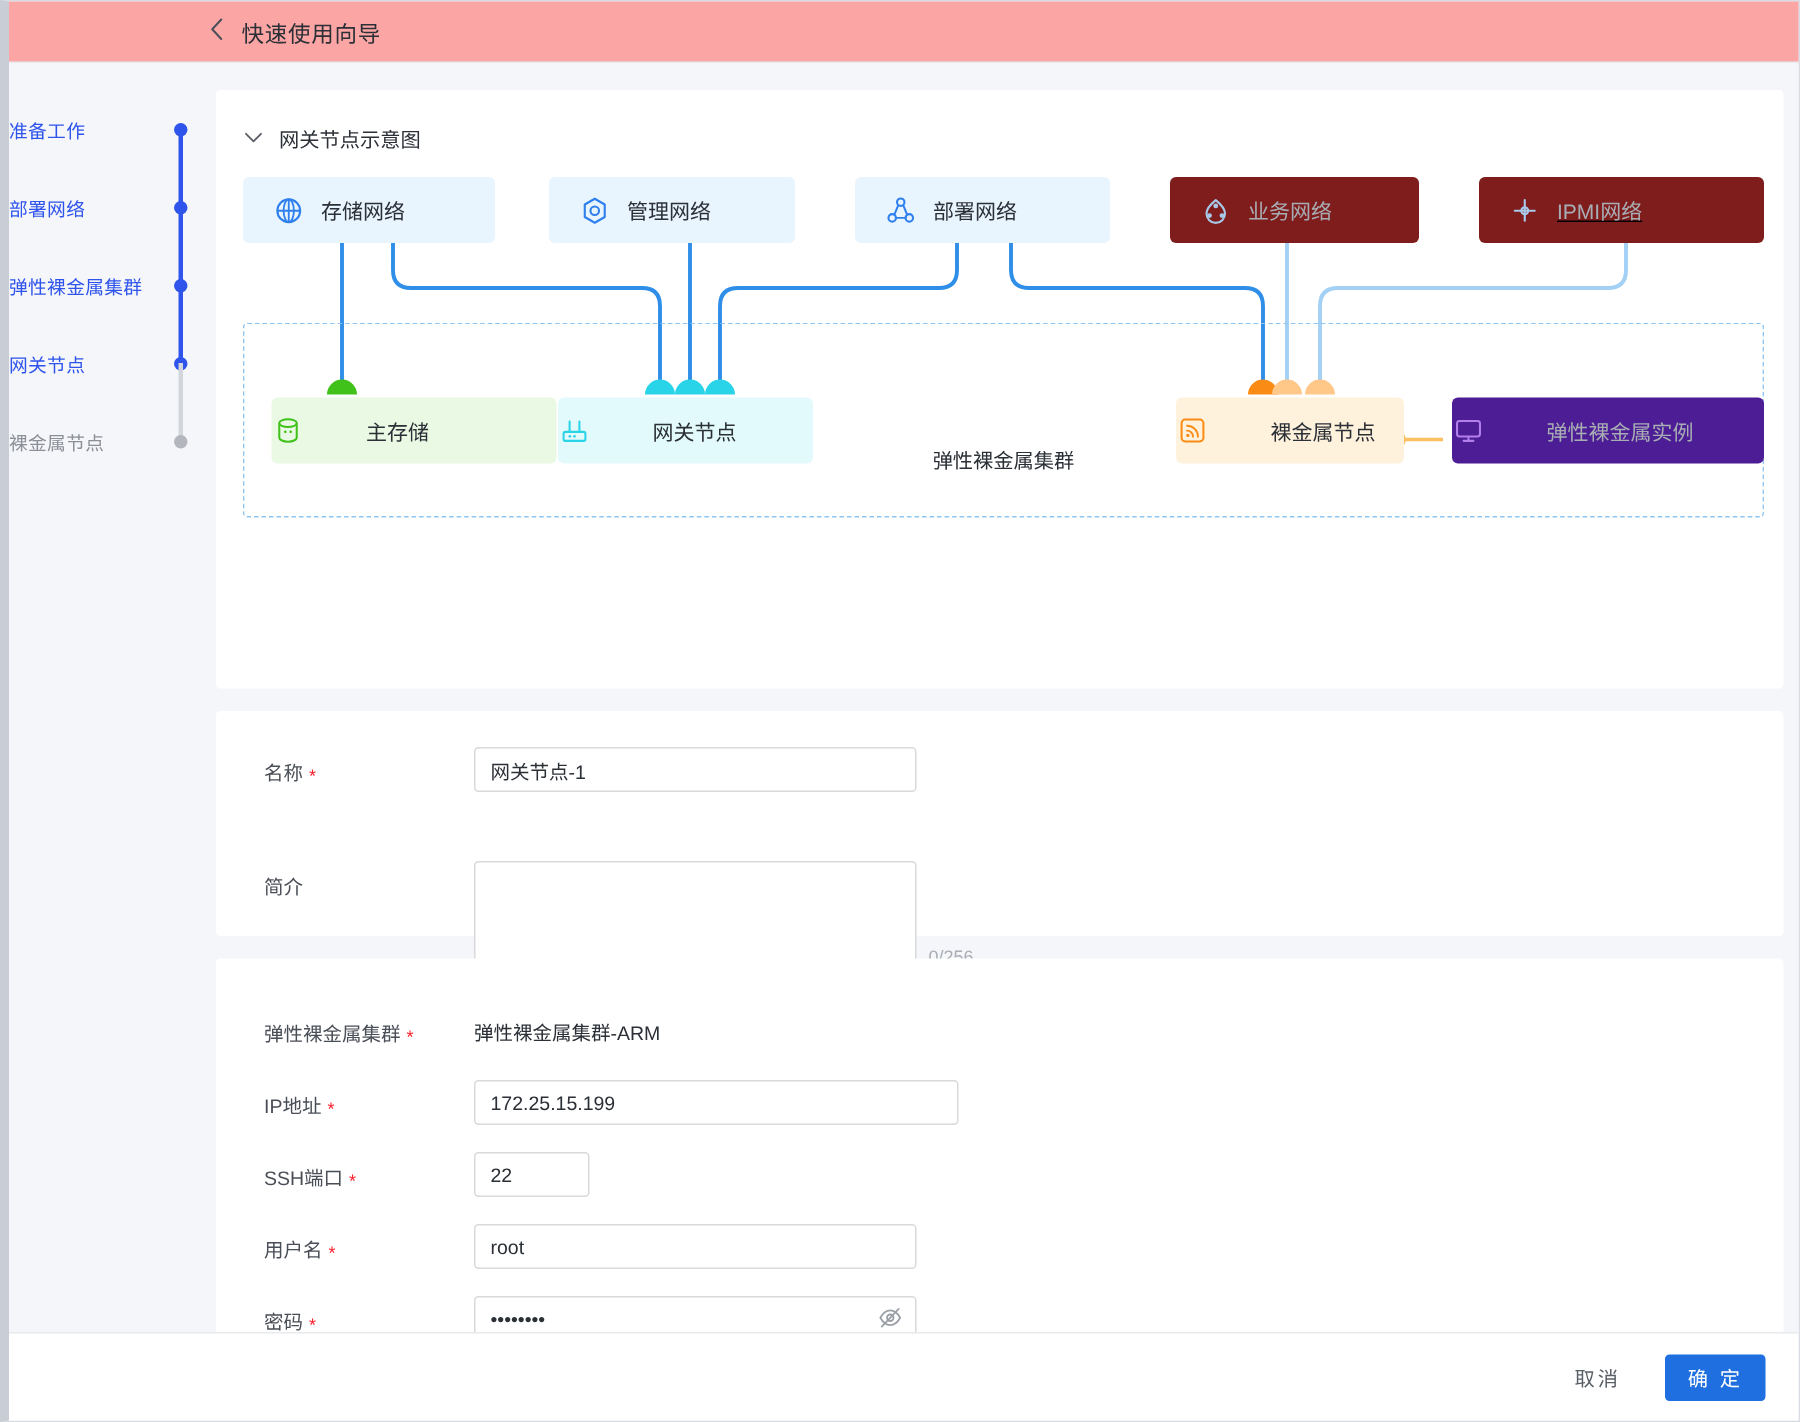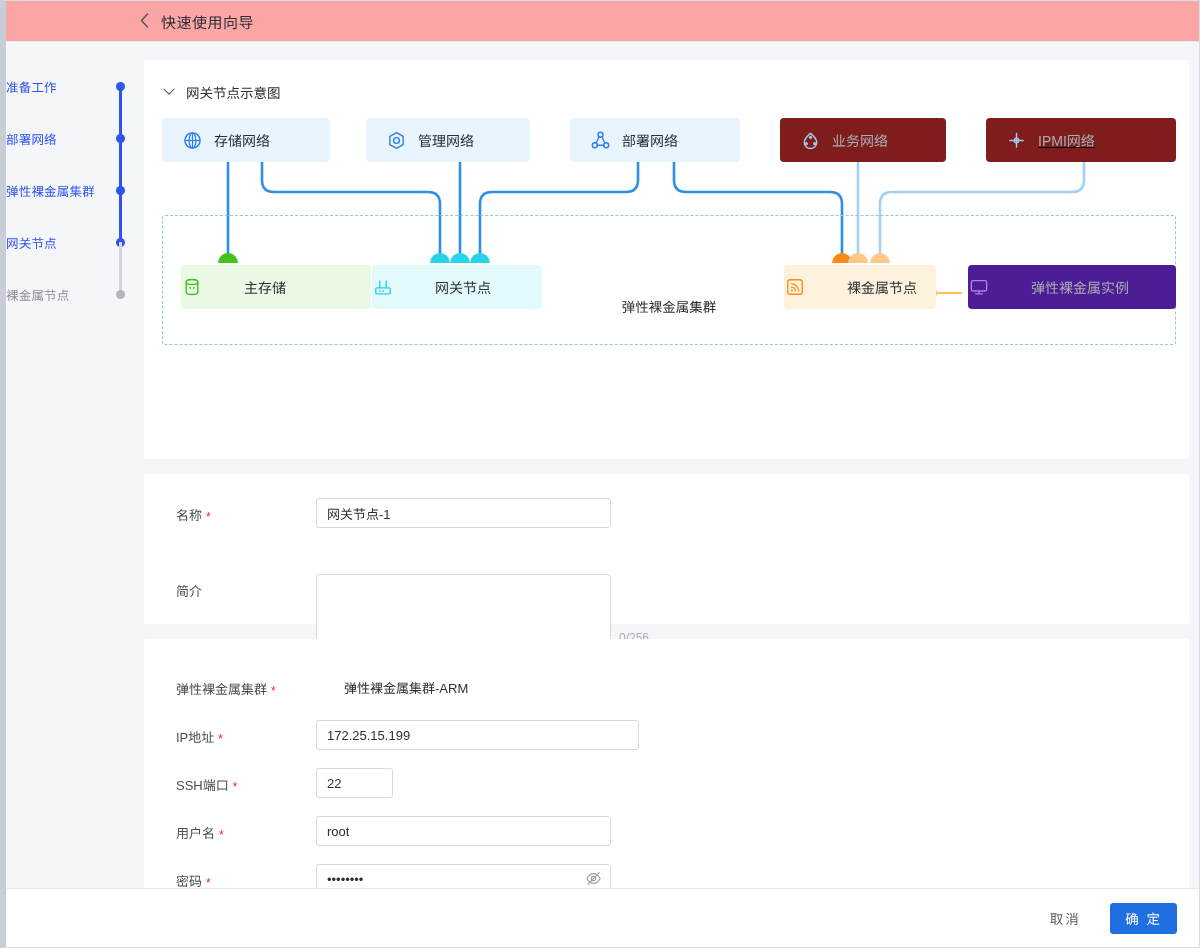--- a/index.html
+++ b/index.html
@@ -492,21 +492,21 @@
           <span>简介</span>
         </div>
         <textarea class="txta" placeholder="" style=""></textarea>
         <span class="counter">0/256</span>
       </div>
 
     </div>
 
     <div class="card" id="card-conn">
 
-      <div class="form-row" style="left:32px; top:33px;gap:28px;">
+      <div class="form-row" style="left:32px; top:33px;">
         <div class="form-label">
           <span>弹性裸金属集群</span><span class="req">*</span>
         </div>
         <div class="static-val">弹性裸金属集群-ARM</div>
       </div>
 
       <div class="form-row" style="left:32px; top:81px;">
         <div class="form-label">
           <span>IP地址</span><span class="req">*</span>
         </div>

